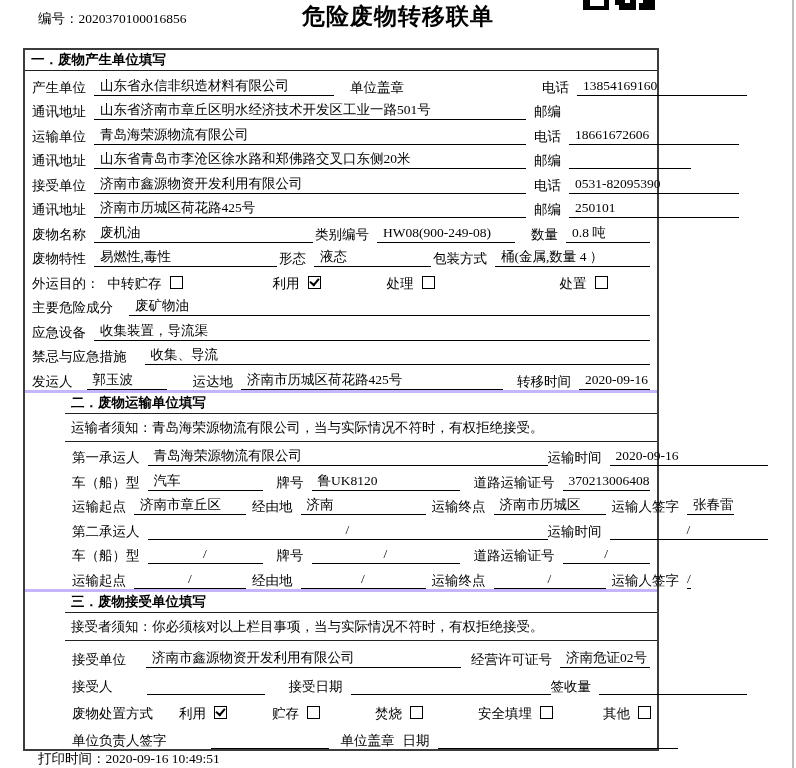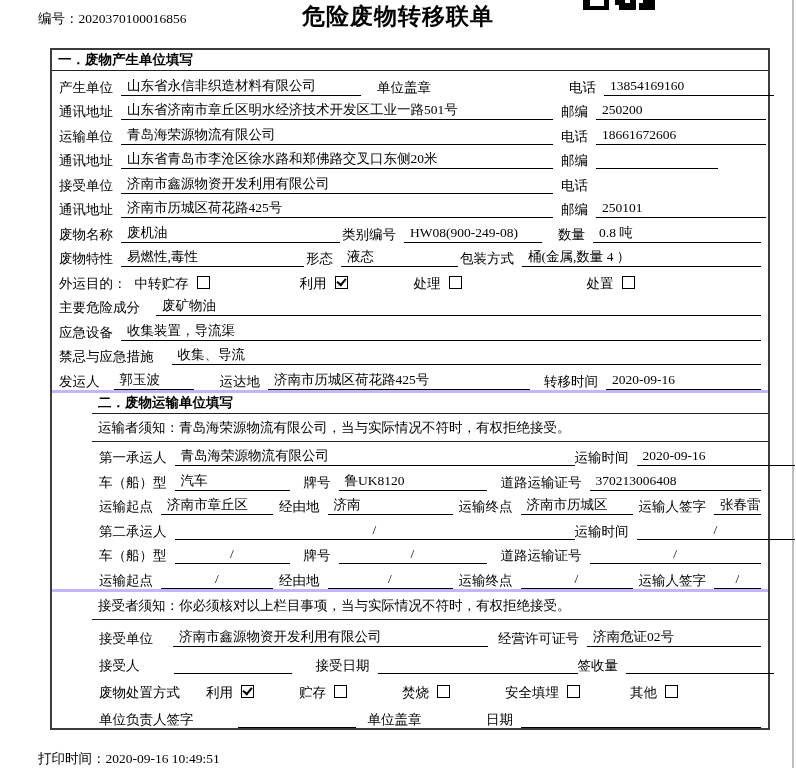--- a/index.html
+++ b/index.html
@@ -10,21 +10,21 @@
   }
   .page{position:absolute;inset:0;width:796px;height:768px;background:#fff;}
   .edge-line{position:absolute;top:0;right:2px;width:2px;height:768px;background:#bdbdbd;}
   .qr{position:absolute;left:583px;top:0;}
   .docno{position:absolute;left:38px;top:10px;font-size:13.5px;white-space:pre;}
   .title{
     position:absolute;left:0;top:1px;width:100%;text-align:center;
     font-size:23px;font-weight:bold;letter-spacing:1px;
   }
   .tbl{
-    position:absolute;left:50px;top:48px;width:720px;
+    position:absolute;left:23px;top:48px;width:636px;
     border:2px solid #3c3c3c;background:#fff;box-sizing:border-box;
   }
   .sec + .sec{border-top:3px solid #c4b5fd;padding-left:40px;}
   .sechdr{
     font-family:"Liberation Sans","DejaVu Sans",sans-serif;
     font-weight:bold;font-size:13.5px;line-height:15px;
     padding:2px 6px 3px;border-bottom:1px solid #222;
   }
   .notice{
     font-size:13.5px;height:17px;line-height:17px;
@@ -85,38 +85,38 @@
             <span class="lbl">产生单位</span>
             <span class="fld" style="width: 240px;">山东省永信非织造材料有限公司</span>
             <span class="txt" style="margin-left: 16px;">单位盖章</span>
             <span class="lbl" style="margin-left: 130px;">电话</span>
             <span class="fld" style="width: 170px;">13854169160</span>
           </div>
           <div class="row">
             <span class="lbl">通讯地址</span>
             <span class="fld" style="width: 432px;">山东省济南市章丘区明水经济技术开发区工业一路501号</span>
             <span class="lbl" style="margin-left: 8px;">邮编</span>
-            <span class="fld" style="width: 170px;">250200</span>
           </div>
           <div class="row">
             <span class="lbl">运输单位</span>
             <span class="fld" style="width: 432px;">青岛海荣源物流有限公司</span>
             <span class="lbl" style="margin-left: 8px;">电话</span>
             <span class="fld" style="width: 170px;">18661672606</span>
           </div>
           <div class="row">
             <span class="lbl">通讯地址</span>
             <span class="fld" style="width: 432px;">山东省青岛市李沧区徐水路和郑佛路交叉口东侧20米</span>
             <span class="lbl" style="margin-left: 8px;">邮编</span>
             <span class="fld" style="width: 122px;"></span>
           </div>
           <div class="row">
             <span class="lbl">接受单位</span>
             <span class="fld" style="width: 432px;">济南市鑫源物资开发利用有限公司</span>
             <span class="lbl" style="margin-left: 8px;">电话</span>
+            <span class="fld" style="width: 170px;">0531-82095390</span>
           </div>
           <div class="row">
             <span class="lbl">通讯地址</span>
             <span class="fld" style="width: 432px;">济南市历城区荷花路425号</span>
             <span class="lbl" style="margin-left: 8px;">邮编</span>
             <span class="fld" style="width: 170px;">250101</span>
           </div>
           <div class="row">
             <span class="lbl">废物名称</span>
             <span class="fld" style="width: 219px;">废机油</span>
@@ -221,20 +221,21 @@
             <span class="fld ctr" style="width: 125px;">/</span>
             <span class="lbl" style="margin-left: 6px;">运输终点</span>
             <span class="fld ctr" style="width: 112px;">/</span>
             <span class="lbl" style="margin-left: 6px;">运输人签字</span>
             <span class="fld grow ctr">/</span>
           </div>
         </div>
     </div>
 
     <div class="sec sec3">
+      <div class="sechdr">三．废物接受单位填写</div>
       <div class="notice">接受者须知：你必须核对以上栏目事项，当与实际情况不符时，有权拒绝接受。</div>
       <div>
           <div class="row">
             <span class="lbl">接受单位</span>
             <span class="fld" style="width: 315px; margin-left: 12px;">济南市鑫源物资开发利用有限公司</span>
             <span class="lbl" style="margin-left: 10px;">经营许可证号</span>
             <span class="fld grow">济南危证02号</span>
           </div>
           <div class="row">
             <span class="lbl">接受人</span>

